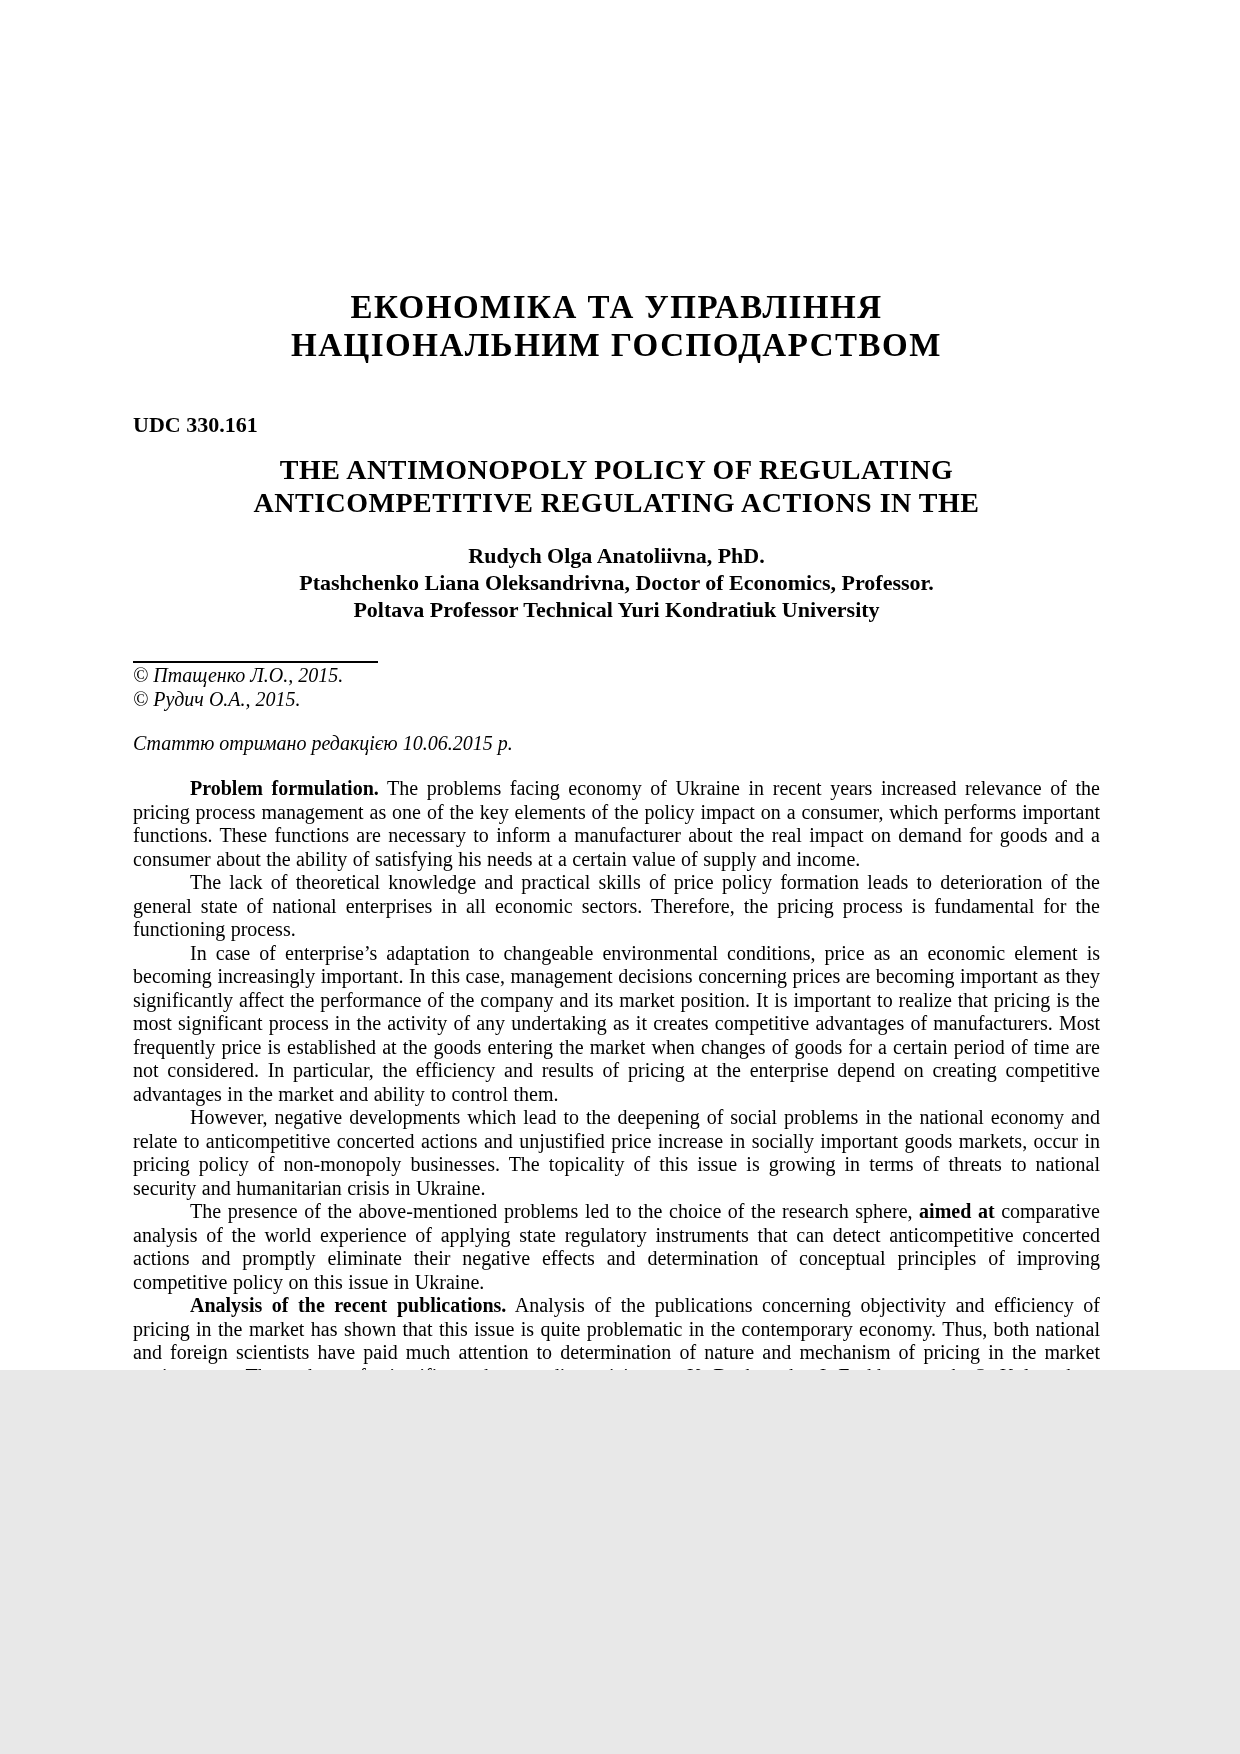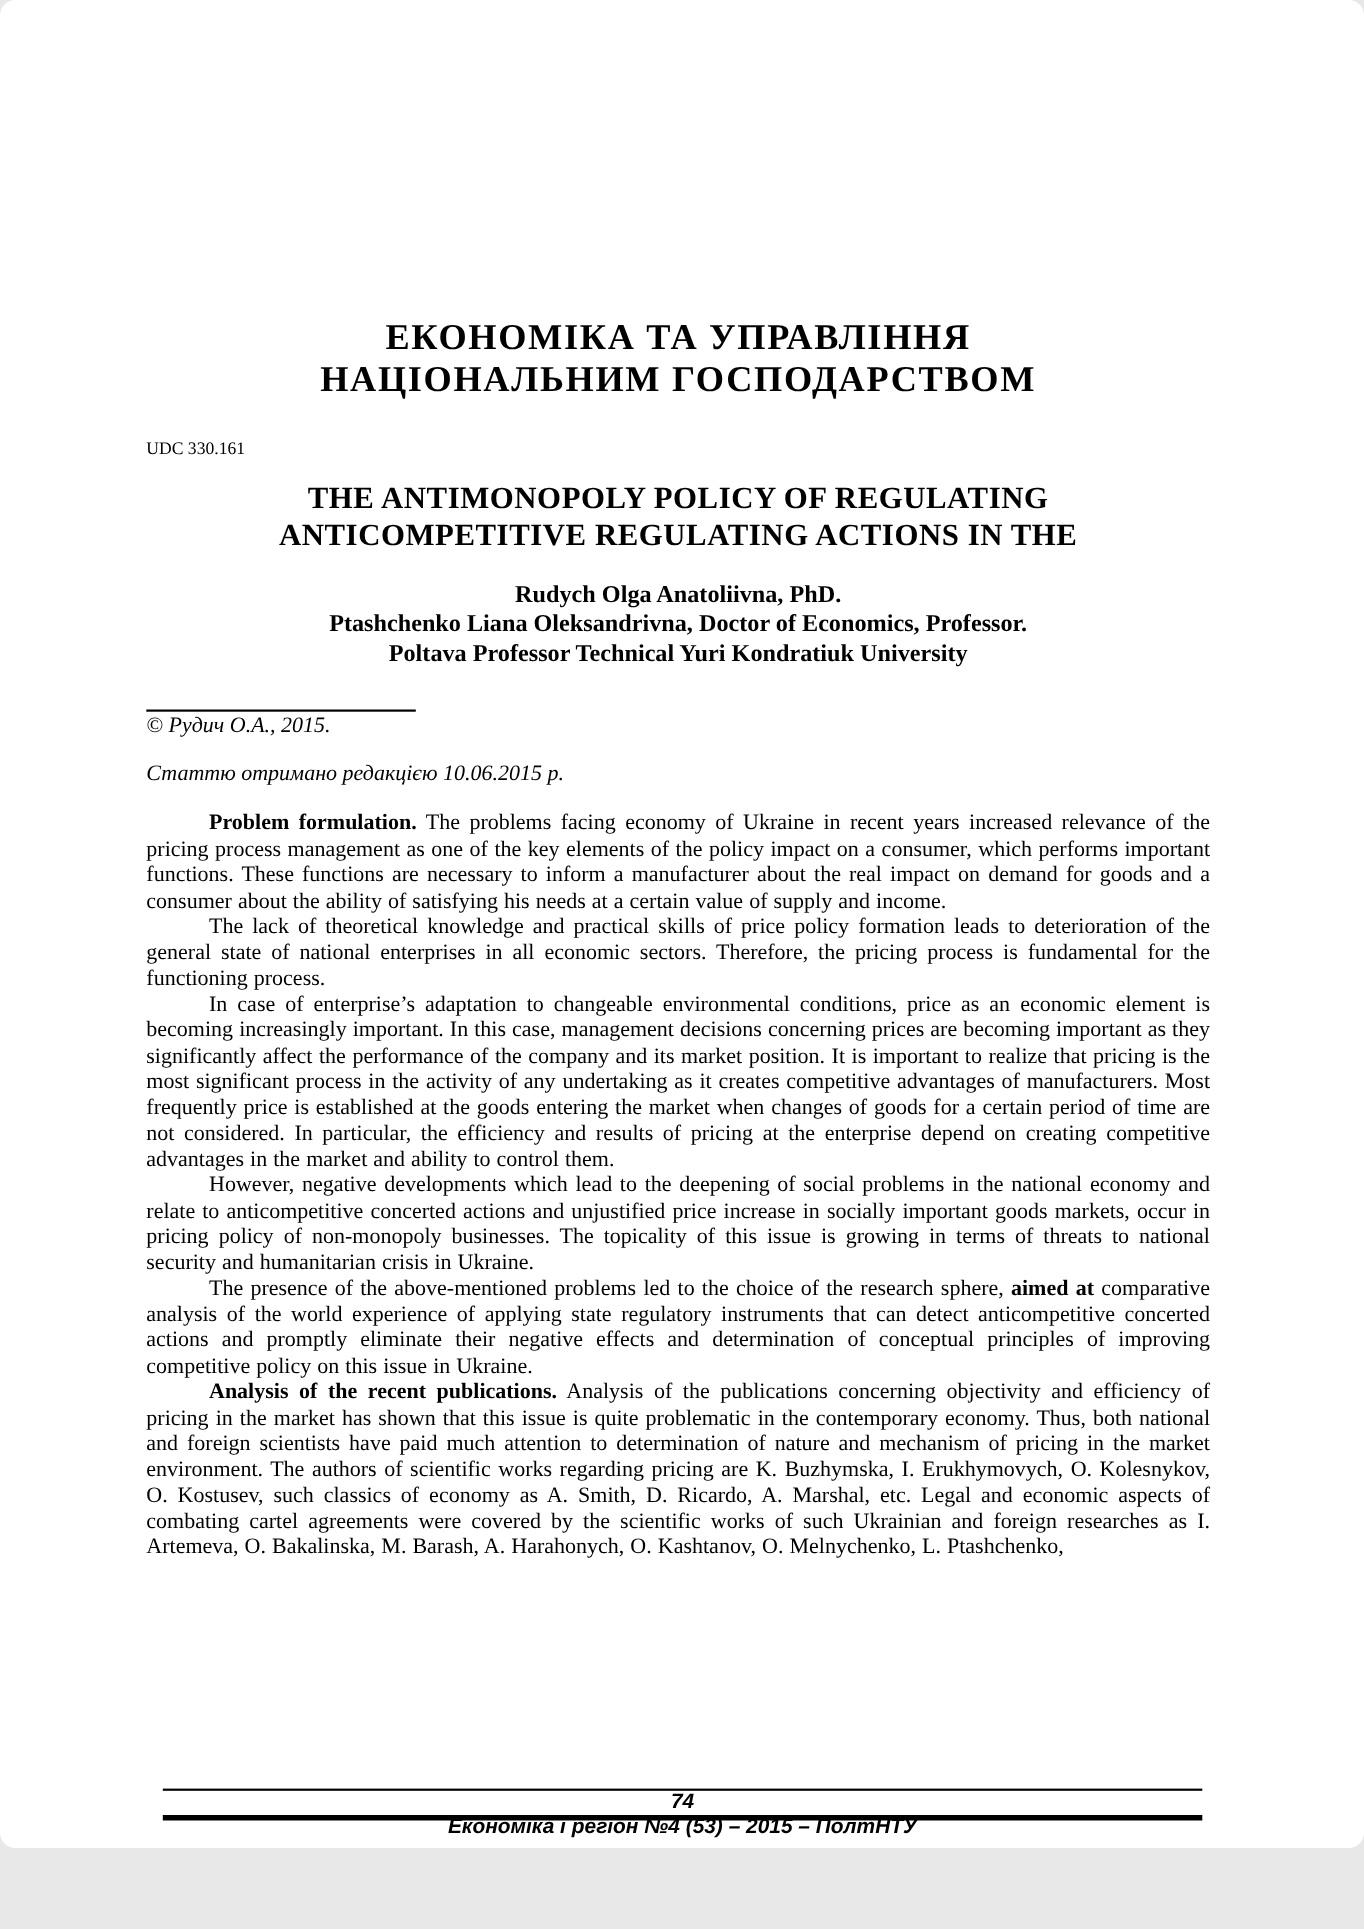--- a/index.html
+++ b/index.html
@@ -1,44 +1,44 @@
 <!DOCTYPE html>
 <html><head>
 <meta charset="utf-8">
 <style>
   html, body { margin: 0; padding: 0; background: #e8e8e8; }
   .page {
     position: relative;
     width: 1240px;
-    height: 1680px;
+    height: 1370px;
     margin: 0 auto;
     background: #ffffff;
     font-family: "Liberation Serif", "DejaVu Serif", serif;
     color: #000;
     overflow: hidden;
-    border-radius: 14px;
   }
   .content {
     position: absolute;
     left: 133px;
     top: 0;
     width: 967px;
   }
   .section-title {
     margin: 288px 0 0 0;
     font-size: 33px;
     line-height: 38px;
     font-weight: bold;
     text-align: center;
     letter-spacing: 1.5px;
   }
   .udc {
-    margin-top: 32px;
-    font-size: 16px;
+    margin-top: 48px;
+    font-size: 22px;
     line-height: 25px;
+    font-weight: bold;
   }
   .article-title {
     margin-top: 16px;
     font-size: 28px;
     line-height: 33px;
     font-weight: bold;
     text-align: center;
     letter-spacing: 0.5px;
   }
   .authors {
@@ -134,20 +134,21 @@
     </h2>
 
     <div class="authors">
       <div>Rudych Olga Anatoliivna, PhD.</div>
       <div>Ptashchenko Liana Oleksandrivna, Doctor of Economics, Professor.</div>
       <div>Poltava Professor Technical Yuri Kondratiuk University</div>
     </div>
 
     <div class="copyright-block">
       <div class="copyright-rule"></div>
+      <div class="copyright-line">© Птащенко Л.О., 2015.</div>
       <div class="copyright-line">© Рудич О.А., 2015.</div>
     </div>
 
     <div class="received">Статтю отримано редакцією 10.06.2015 р.</div>
 
     <div class="article-body">
       <p><span class="bd">Problem formulation.</span><span> The problems facing economy of Ukraine in recent years increased relevance of the pricing process management as one of the key elements of the policy impact on a consumer, which performs important functions. These functions are necessary to inform a manufacturer about the real impact on demand for goods and a consumer about the ability of satisfying his needs at a certain value of supply and income.</span></p>
       <p><span>The lack of theoretical knowledge and practical skills of price policy formation leads to deterioration of the general state of national enterprises in all economic sectors. Therefore, the pricing process is fundamental for the functioning process.</span></p>
       <p><span>In case of enterprise’s adaptation to changeable environmental conditions, price as an economic element is becoming increasingly important. In this case, management decisions concerning prices are becoming important as they significantly affect the performance of the company and its market position. It is important to realize that pricing is the most significant process in the activity of any undertaking as it creates competitive advantages of manufacturers. Most frequently price is established at the goods entering the market when changes of goods for a certain period of time are not considered. In particular, the efficiency and results of pricing at the enterprise depend on creating competitive advantages in the market and ability to control them.</span></p>
       <p><span>However, negative developments which lead to the deepening of social problems in the national economy and relate to anticompetitive concerted actions and unjustified price increase in socially important goods markets, occur in pricing policy of non-monopoly businesses. The topicality of this issue is growing in terms of threats to national security and humanitarian crisis in Ukraine.</span></p>

